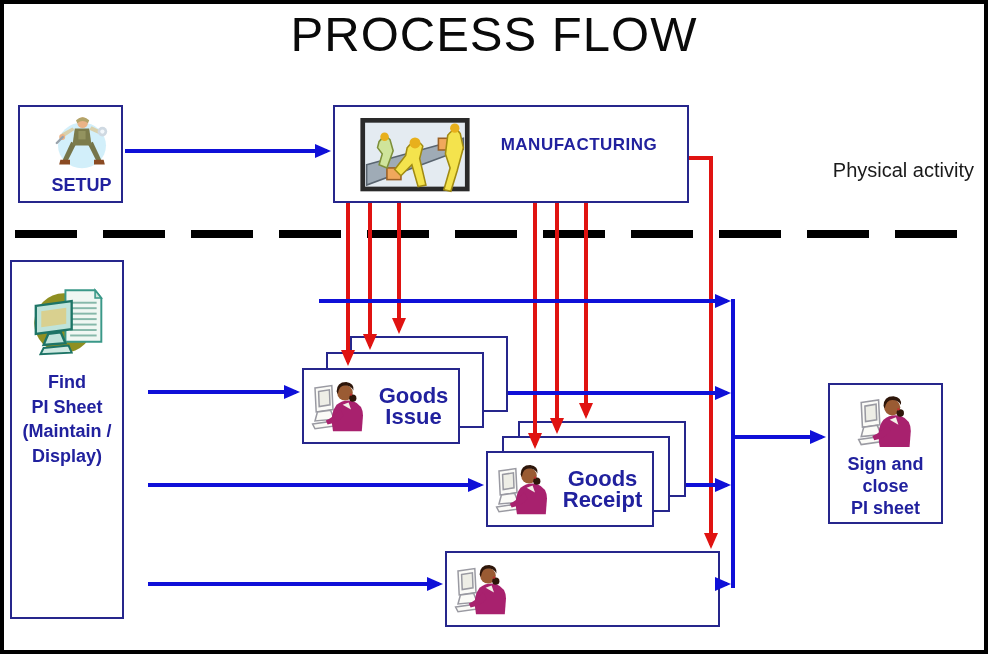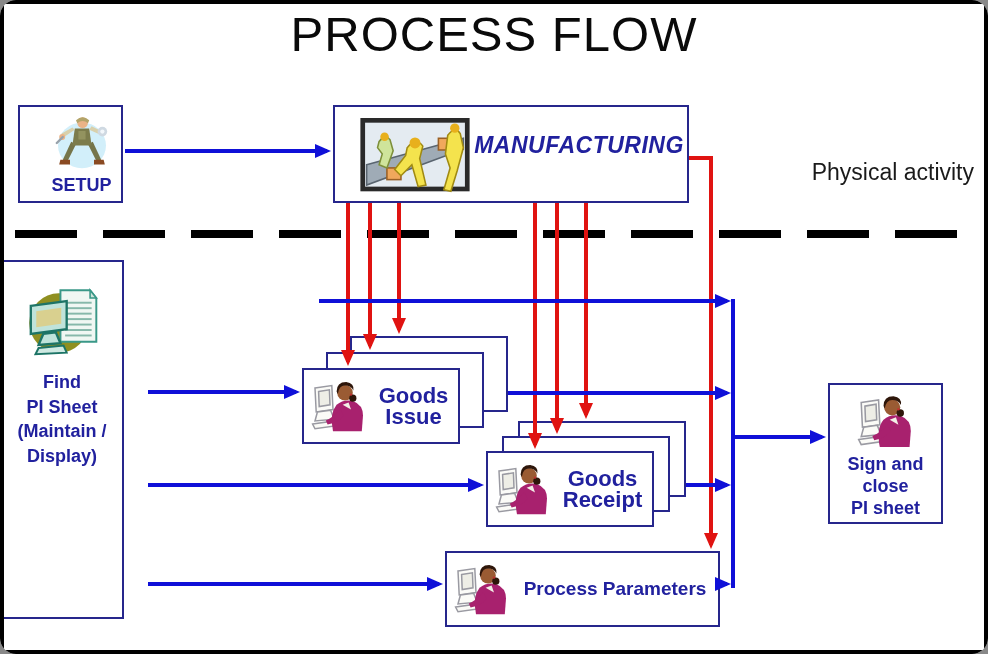--- a/index.html
+++ b/index.html
@@ -1,48 +1,47 @@
 <!DOCTYPE html>
 <html style="--blue-arrow: #0f10d8; --red-arrow: #e01311; --box-border: #26268c; --label-text: #21219e; --divider: #000000; --title: #0a0a0a; --section-label: #1a1a1a;"><head>
 <meta charset="utf-8">
 <style>
   html,body{margin:0;padding:0;background:#888;}
   #canvas{
     position:relative;width:988px;height:654px;background:#fff;overflow:hidden;
     font-family:"Liberation Sans",sans-serif;
-    border-radius:16px;
   }
   #frame{position:absolute;inset:0;border:4px solid #000;pointer-events:none;z-index:50;}
   .abs{position:absolute;}
   #title{
     left:0;right:0;top:6px;text-align:center;
     font-size:49px;font-weight:400;color:var(--title,#000);letter-spacing:1px;
   }
   .side-label{
-    font-size:23px;color:var(--section-label,#1a1a1a);white-space:nowrap;text-align:right;
+    font-size:20px;color:var(--section-label,#1a1a1a);white-space:nowrap;text-align:right;
   }
   #lbl-physical{top:159px;right:14px;}
   #lbl-reporting{top:251px;right:14px;}
   .box{
     position:absolute;box-sizing:border-box;background:#fff;
     border:2px solid var(--box-border,#26268c);
   }
   .label{
     color:var(--label-text,#21219e);font-weight:bold;white-space:pre-line;text-align:center;
   }
   .col{display:flex;flex-direction:column;align-items:center;}
   .row{display:flex;flex-direction:row;align-items:center;}
   
   #box-setup{left:18px;top:105px;width:105px;height:98px;padding-left:22px;}
   #box-setup svg{width:68px;height:60px;margin-top:6px;}
   #box-setup .label{font-size:18px;margin-top:2px;}
   #box-mfg{left:333px;top:105px;width:356px;height:98px;}
   #box-mfg svg{width:112px;height:78px;margin-left:24px;margin-top:6px;}
-  #box-mfg .label{flex:1;font-size:23px;letter-spacing:.5px;position:relative;top:-9px;font-style:italic;}
-  #box-findpi{left:0;top:260px;width:124px;height:359px;}
+  #box-mfg .label{flex:1;font-size:17px;letter-spacing:.5px;position:relative;top:-9px;}
+  #box-findpi{left:10px;top:260px;width:114px;height:359px;}
   #box-findpi svg{width:82px;height:78px;margin-top:22px;}
   #box-findpi .label{font-size:18px;line-height:24.5px;margin-top:8px;}
   .stack-sheet{position:absolute;box-sizing:border-box;background:#fff;border:2px solid var(--box-border,#26268c);}
   #box-gi{left:302px;top:368px;width:158px;height:76px;}
   #box-gr{left:486px;top:451px;width:168px;height:76px;}
   #box-gi svg,#box-gr svg,#box-pp svg{width:60px;height:66px;margin-left:5px;}
   #box-gi .label,#box-gr .label{flex:1;font-size:22px;line-height:21px;}
   #box-pp{left:445px;top:551px;width:275px;height:76px;}
   #box-pp .label{flex:1;font-size:19px;}
   #box-sign{left:828px;top:383px;width:115px;height:141px;}
@@ -175,21 +174,20 @@
         <use href="#sym-woman"></use>
       </svg>
     <div class="label">Goods
 Receipt</div>
   </div>
 
   <div id="box-pp" class="box row">
     <svg>
         <use href="#sym-woman"></use>
       </svg>
-    <div class="label">Process Parameters</div>
   </div>
 
   <div id="box-sign" class="box col">
     <svg>
         <use href="#sym-woman"></use>
       </svg>
     <div class="label">Sign and
 close
 PI sheet</div>
   </div>

